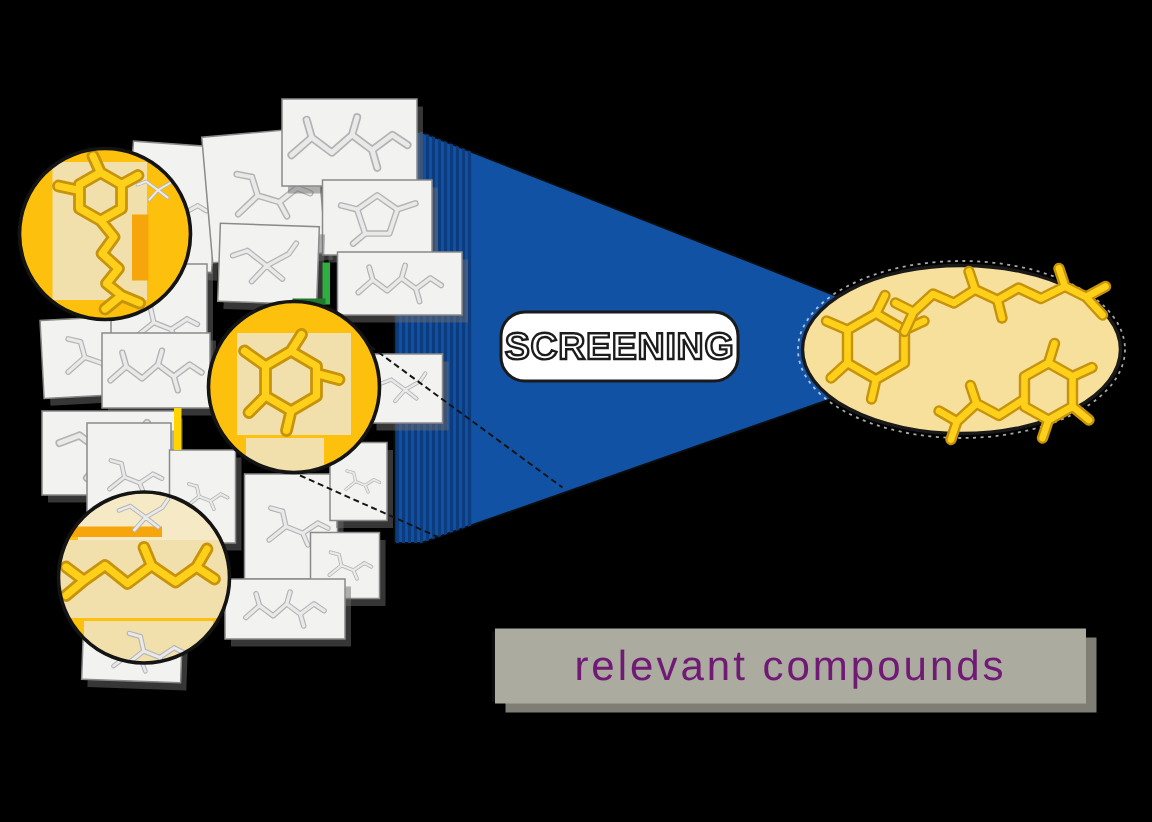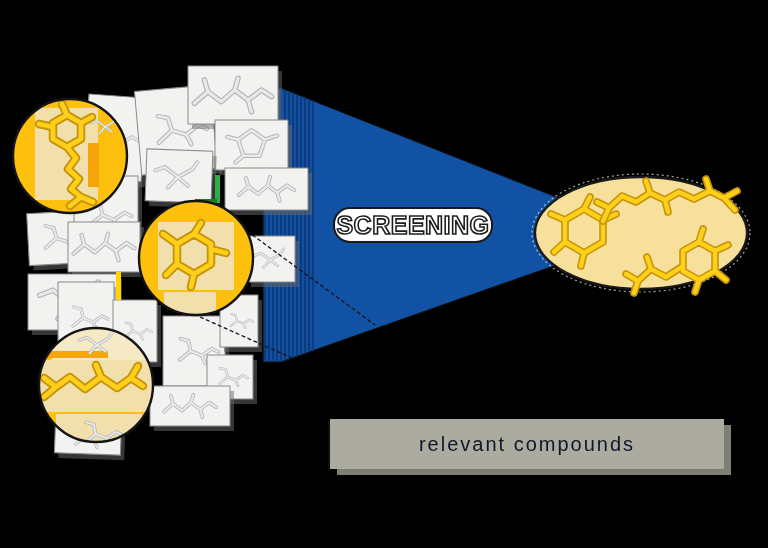--- a/index.html
+++ b/index.html
@@ -14,41 +14,41 @@
   .mol-u{fill:none;stroke:var(--molecule-gray-dark,#b3b3b3);stroke-width:6.5;stroke-linecap:round;stroke-linejoin:round}
   .mol-o{fill:none;stroke:var(--molecule-gray-light,#e9e9e9);stroke-width:3.8;stroke-linecap:round;stroke-linejoin:round}
   .gu{fill:none;stroke:var(--molecule-gold-dark,#c6930b);stroke-width:8.5;stroke-linecap:round;stroke-linejoin:round}
   .go{fill:none;stroke:var(--molecule-gold-light,#ffd01a);stroke-width:4.8;stroke-linecap:round;stroke-linejoin:round}
   .gu.thin{stroke-width:7.6}
   .go.thin{stroke-width:4.4}
   .card-rect{fill:var(--card-fill,#f2f2f1);stroke:var(--card-border,#8a8a8a);stroke-width:1}
   .card-shadow{fill:#6b6b6b;opacity:.5}
 
   .screening-box{
-    position:absolute;left:333px;top:207px;width:160px;height:36px;
+    position:absolute;left:333px;top:207px;width:160px;height:48px;
     background:var(--screening-box-white,#fff);
     border:2.5px solid var(--screening-border,#1a1a1a);
     border-radius:17px;box-sizing:border-box;
     display:flex;align-items:center;justify-content:center;
   }
   .screening-text{
     font-size:25px;font-weight:700;letter-spacing:.5px;color:#222;
   }
   @supports (-webkit-text-stroke: 1px black){
     .screening-text{color:#fff;-webkit-text-stroke:1.6px #1c1c1c;}
   }
   .result-label{
     position:absolute;left:330px;top:419px;width:394px;height:50px;
     background:var(--label-box-gray,#abab9f);
     box-shadow:7px 6px 0 var(--label-shadow,#7e7e74);
     display:flex;align-items:center;justify-content:center;
     box-sizing:border-box;
   }
   .result-text{
-    font-size:20px;color:#0f172a;letter-spacing:2px;white-space:nowrap;
+    font-size:28px;color:#701a75;letter-spacing:2px;white-space:nowrap;
   }
   .label-tick{
     position:absolute;left:328px;top:421px;width:3px;height:47px;background:#0d0d0d;
   }
 </style>
 </head>
 <body>
 
 <div class="stage">
 

